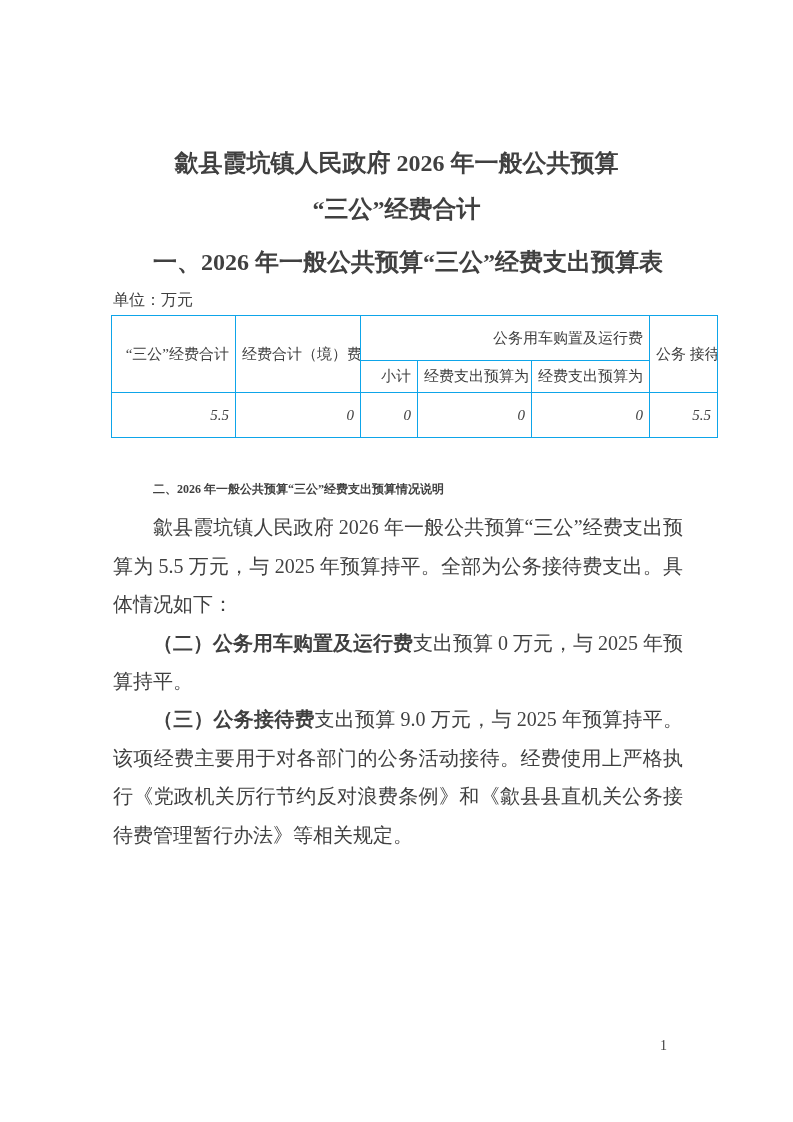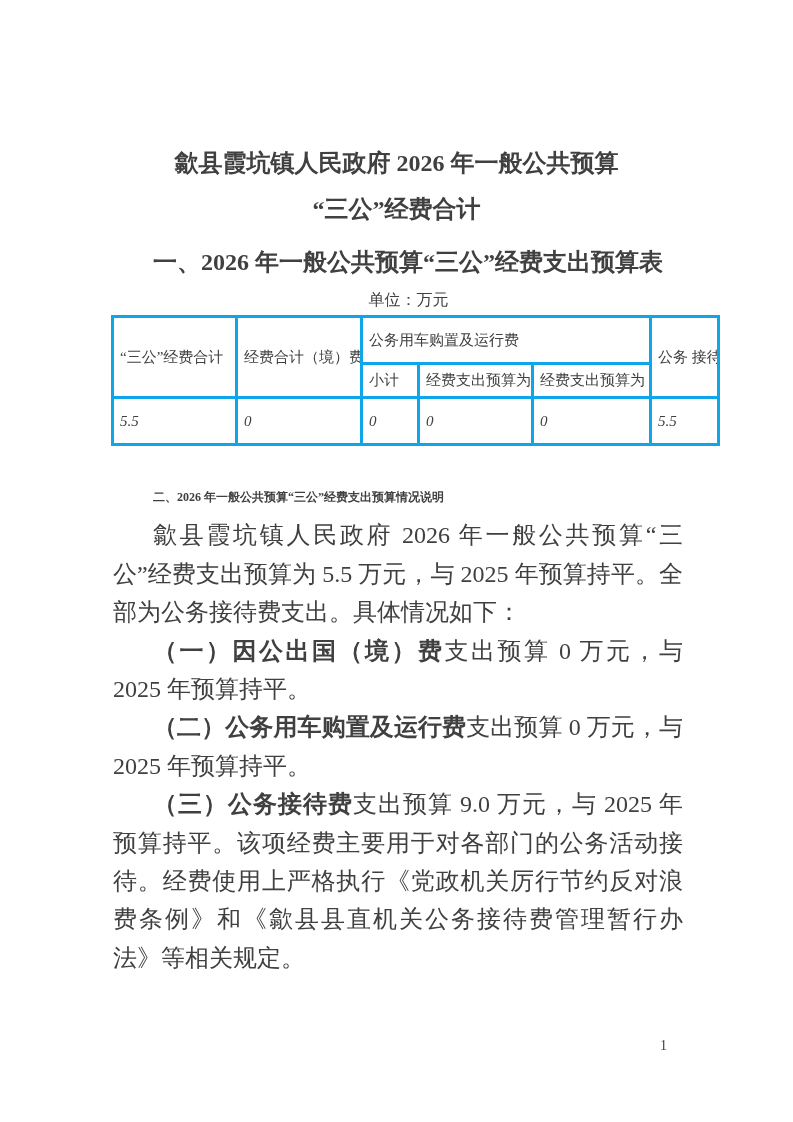--- a/index.html
+++ b/index.html
@@ -29,34 +29,34 @@
     font-size: 24px;
     font-weight: bold;
     line-height: 38px;
     text-indent: 40px;
     text-align: justify;
   }
   .unit-line {
     margin: 9px 89px 0 113px;
     font-size: 16px;
     line-height: 20px;
-    text-align: center;
+    text-align: left;
   }
   table.budget-table {
     margin: 5px 0 0 111px;
     border-collapse: collapse;
     table-layout: fixed;
     width: 606px;
     font-size: 15px;
   }
   table.budget-table th,
   table.budget-table td {
-    border: 3px solid #0ea5e9;
+    border: 1px solid #0ea5e9;
     font-weight: normal;
-    text-align: left;
+    text-align: right;
     vertical-align: middle;
     padding: 0 6px;
     overflow: hidden;
   }
   table.budget-table th { white-space: nowrap; }
   tr.hdr-row-1 th { height: 44px; }
   tr.hdr-row-2 th { height: 31px; }
   tr.data-row td { height: 44px; font-style: italic; }
   th.th-reception {
     white-space: pre-line;
@@ -69,21 +69,21 @@
   .sec-heading-2 {
     margin: 32px 110px 0 113px;
     font-size: 12px;
     font-weight: bold;
     line-height: 38.4px;
     text-indent: 40px;
     text-align: justify;
   }
   .body-para {
     margin: 0 110px 0 113px;
-    font-size: 24px;
+    font-size: 20px;
     line-height: 38.4px;
     text-indent: 40px;
     text-align: justify;
   }
   .body-para .lead-bold { font-weight: bold; }
   .page-number {
     position: absolute;
     left: 660px;
     top: 1036px;
     font-size: 14px;
@@ -134,21 +134,20 @@
         <td class="cell-left">0</td>
         <td class="cell-left">5.5</td>
       </tr>
     </tbody>
   </table>
 
   <div class="sec-heading-2">二、2026 年一般公共预算“三公”经费支出预算情况说明</div>
 
   <div class="body-para">歙县霞坑镇人民政府 2026 年一般公共预算“三公”经费支出预算为 5.5 万元，与 2025 年预算持平。全部为公务接待费支出。具体情况如下：</div>
 
-  <div class="body-para"><span class="lead-bold">（一）因公出国（境）费</span><span>支出预算 0 万元，与 2025 年预算持平。</span></div>
 
   <div class="body-para"><span class="lead-bold">（二）公务用车购置及运行费</span><span>支出预算 0 万元，与 2025 年预算持平。</span></div>
 
   <div class="body-para"><span class="lead-bold">（三）公务接待费</span><span>支出预算 9.0 万元，与 2025 年预算持平。该项经费主要用于对各部门的公务活动接待。经费使用上严格执行《党政机关厉行节约反对浪费条例》和《歙县县直机关公务接待费管理暂行办法》等相关规定。</span></div>
 
   <div class="page-number">1</div>
 
 </div>
 
 </body></html>

